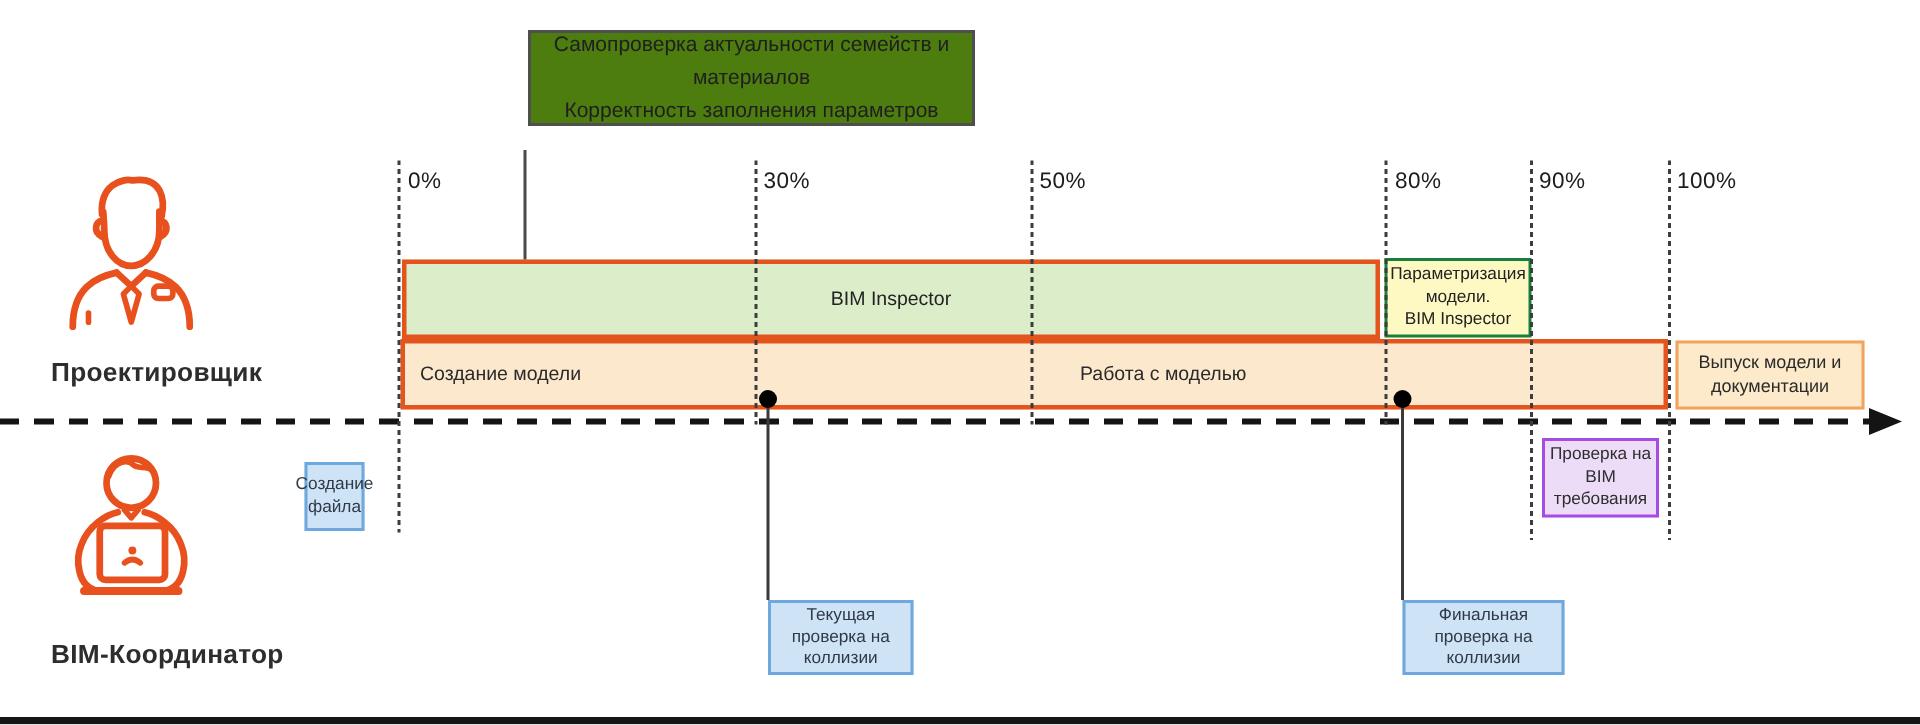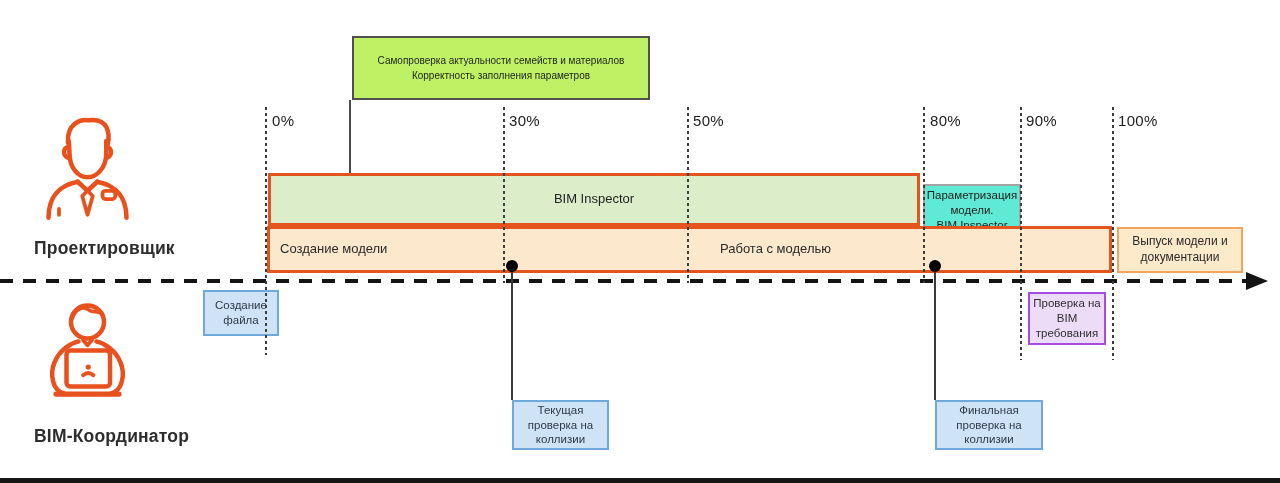--- a/index.html
+++ b/index.html
@@ -20,36 +20,36 @@
   .pct{
     position:absolute;top:112px;font-size:15px;font-weight:500;color:#1c1c1c;z-index:6;
     letter-spacing:.3px;
   }
   
   .bar-green{
     left:268px;top:173px;width:652px;height:53px;background:#dcedc9;
     border:3px solid #e3551c;font-size:13px;color:#222;z-index:2;
   }
   .bar-param{
-    left:923px;top:172px;width:98px;height:53px;background:#5eead4;
-    border:2px solid #a3a3a3;font-size:11.5px;color:#222;z-index:2;margin-top:12px;
+    left:923px;top:172px;width:98px;height:53px;background:#fef9c3;
+    border:2px solid #15803d;font-size:11.5px;color:#222;z-index:2;
   }
   .bar-orange{
     left:267px;top:226px;width:845px;height:47px;background:#fce8cd;
     border:3px solid #e3551c;z-index:2;
   }
   .bar-orange .lbl{position:absolute;top:0;height:100%;display:flex;align-items:center;font-size:13px;color:#2a2a2a;}
   .box-release{
     left:1117px;top:227px;width:126px;height:46px;background:#fdeacb;
     border:2px solid #f0a45c;font-size:12px;color:#2a2a2a;z-index:2;
   }
   
   .callout{
-    left:352px;top:36px;width:298px;height:64px;background:#bef264;
-    border:2px solid #4f4f4f;font-size:10px;color:#1f1f1f;z-index:2;line-height:1.55;
+    left:352px;top:20px;width:298px;height:64px;background:#4d7c0f;
+    border:2px solid #4f4f4f;font-size:14px;color:#1f1f1f;z-index:2;line-height:1.55;
   }
   .callout-leader{left:349px;top:100px;width:2px;height:74px;background:#4a4a4a;z-index:1;}
   
   .timeline{
     left:0;top:279px;width:1248px;height:4px;z-index:2;
     background:repeating-linear-gradient(90deg,#141414 0 13px,transparent 13px 23px);
   }
   .arrowhead{
     left:1246px;top:272px;width:0;height:0;z-index:2;
     border-left:22px solid #141414;border-top:9px solid transparent;border-bottom:9px solid transparent;
@@ -132,21 +132,21 @@
 документации</div>
 
   <div class="abs timeline"></div>
   <div class="abs arrowhead"></div>
 
   <div class="connector" style="left:511px;top:266px;height:134px"></div>
   <div class="connector" style="left:934px;top:266px;height:134px"></div>
   <div class="dot" style="left:506px;top:260px"></div>
   <div class="dot" style="left:929px;top:260px"></div>
 
-  <div class="box box-blue" style="left:203px;top:290px;width:76px;height:46px">Создание
+  <div class="box box-blue" style="left:203px;top:308px;width:40px;height:46px">Создание
 файла</div>
 
   <div class="box box-purple" style="left:1028px;top:292px;width:78px;height:53px">Проверка на
 BIM
 требования</div>
 
   <div class="box box-blue" style="left:512px;top:400px;width:97px;height:50px">Текущая
 проверка на
 коллизии</div>
 

